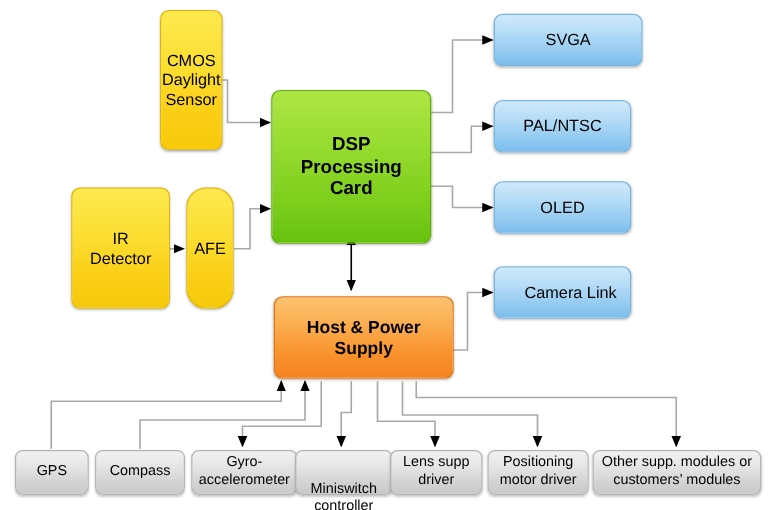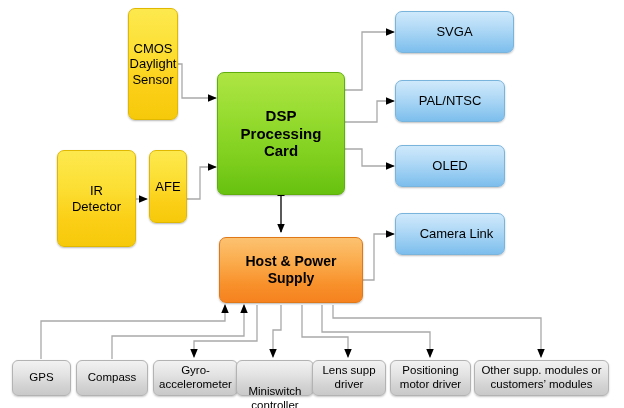--- a/index.html
+++ b/index.html
@@ -128,21 +128,21 @@
     <span style="white-space:pre-line;">CMOS
 Daylight
 Sensor</span>
   </div>
 
   <div class="node n-yellow" style="left:57px;top:150px;width:79px;height:97px;">
     <span style="white-space:pre-line;">IR
 Detector</span>
   </div>
 
-  <div class="node n-yellow" style="left:149px;top:150px;width:38px;height:73px;">
+  <div class="node n-yellow" style="left:149px;top:150px;width:38px;height:97px;border-radius:16px;">
     <span style="white-space:pre-line;">AFE</span>
   </div>
 
   <div class="node n-green" style="left:217px;top:72px;width:128px;height:123px;">
     <span style="white-space:pre-line;">DSP
 Processing
 Card</span>
   </div>
 
   <div class="node n-orange" style="left:219px;top:237px;width:144px;height:66px;">

